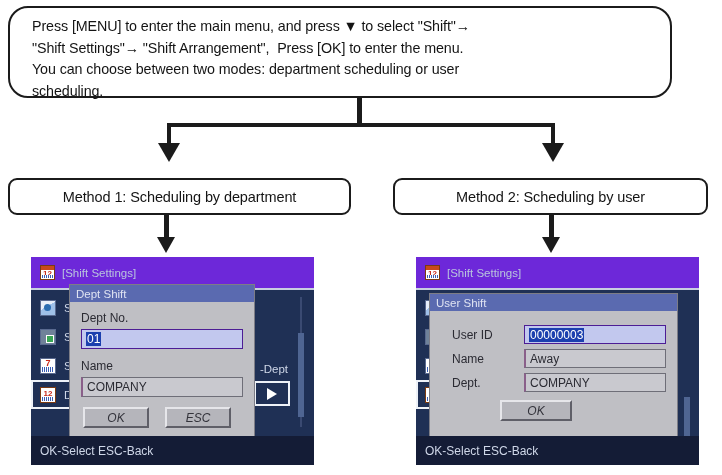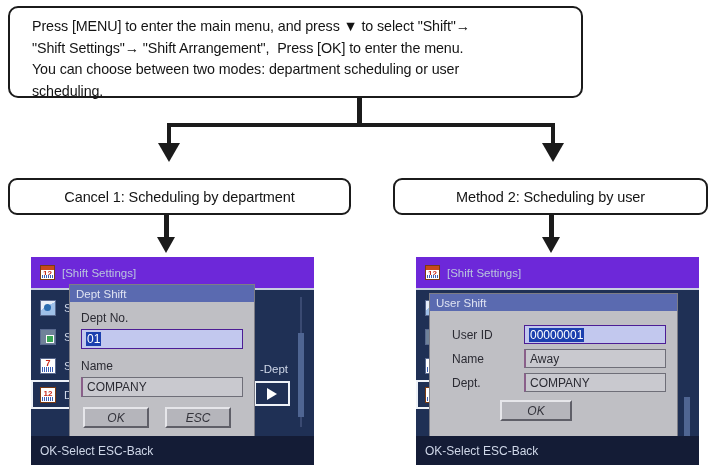--- a/index.html
+++ b/index.html
@@ -13,25 +13,25 @@
     position: relative;
     font-family: "Liberation Sans", sans-serif;
     overflow: hidden;
   }
 
   
   #instruction-box {
     position: absolute;
     left: 8px;
     top: 6px;
-    width: 575px;
+    width: 664px;
     height: 92px;
     box-sizing: border-box;
     border: 2px solid #1b1b1b;
-    border-radius: 10px;
+    border-radius: 20px;
     background: #ffffff;
     padding: 8px 14px 6px 22px;
   }
   #instruction-box p {
     margin: 0;
     font-size: 14.3px;
     line-height: 21.5px;
     color: #141414;
     letter-spacing: -0.1px;
     white-space: pre-wrap;
@@ -389,21 +389,21 @@
 </div>
 
 <div class="conn" id="stem-vertical"></div>
 <div class="conn" id="bus-horizontal"></div>
 <div class="conn" id="branch-left-line"></div>
 <div class="conn" id="branch-right-line"></div>
 <div class="arrowhead" id="branch-left-head"></div>
 <div class="arrowhead" id="branch-right-head"></div>
 
 <div class="method-box" id="method-box-1">
-  <span>Cancel 1: Scheduling by department</span>
+  <span>Method 1: Scheduling by department</span>
 </div>
 <div class="method-box" id="method-box-2">
   <span>Method 2: Scheduling by user</span>
 </div>
 
 <div class="conn" id="m1-arrow-line"></div>
 <div class="arrowhead" id="m1-arrow-head"></div>
 <div class="conn" id="m2-arrow-line"></div>
 <div class="arrowhead" id="m2-arrow-head"></div>
 
@@ -497,21 +497,21 @@
   </div>
 
   <div class="dev-scrollbar" id="dev2-scrollbar"></div>
 
   <div class="dlg" id="dlg-user">
     <div class="dlg-title">User Shift</div>
     <div class="body">
       <div class="row">
         <span class="dlg-label">User ID</span>
         <div class="dlg-input focused">
-          <span class="sel">00000001</span>
+          <span class="sel">00000003</span>
         </div>
       </div>
       <div class="row">
         <span class="dlg-label">Name</span>
         <div class="dlg-input">
           <span>Away</span>
         </div>
       </div>
       <div class="row">
         <span class="dlg-label">Dept.</span>

